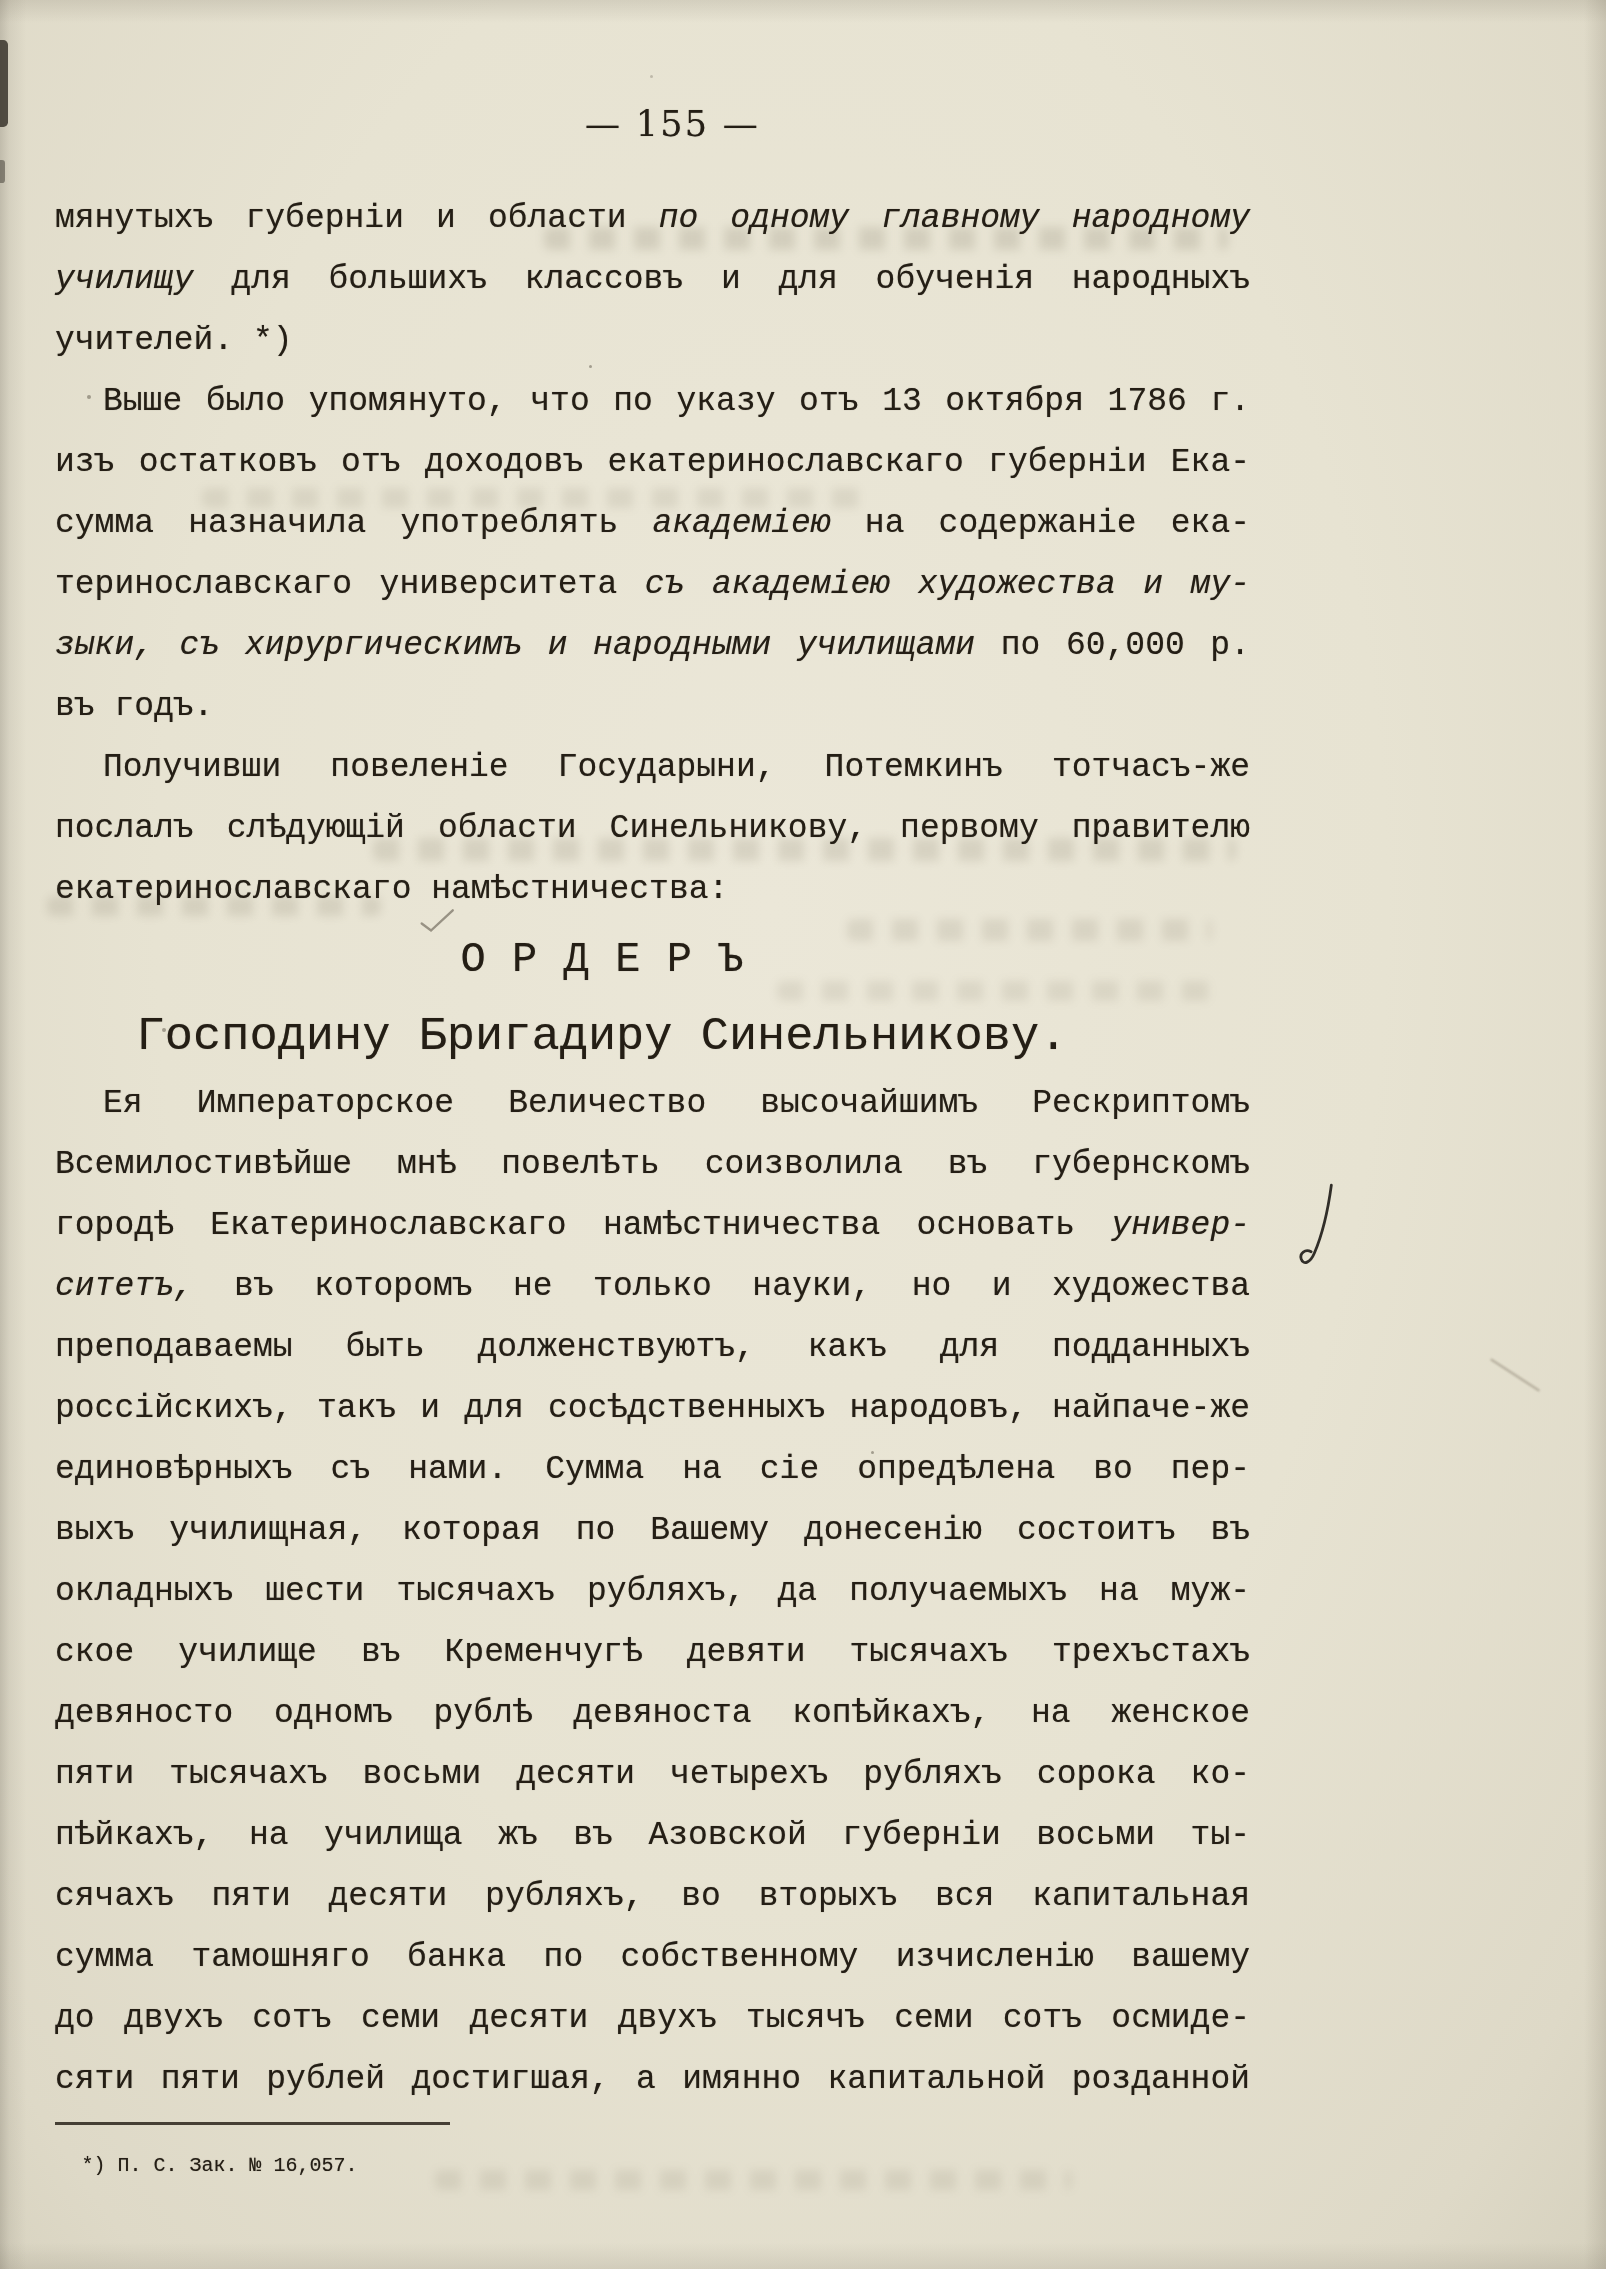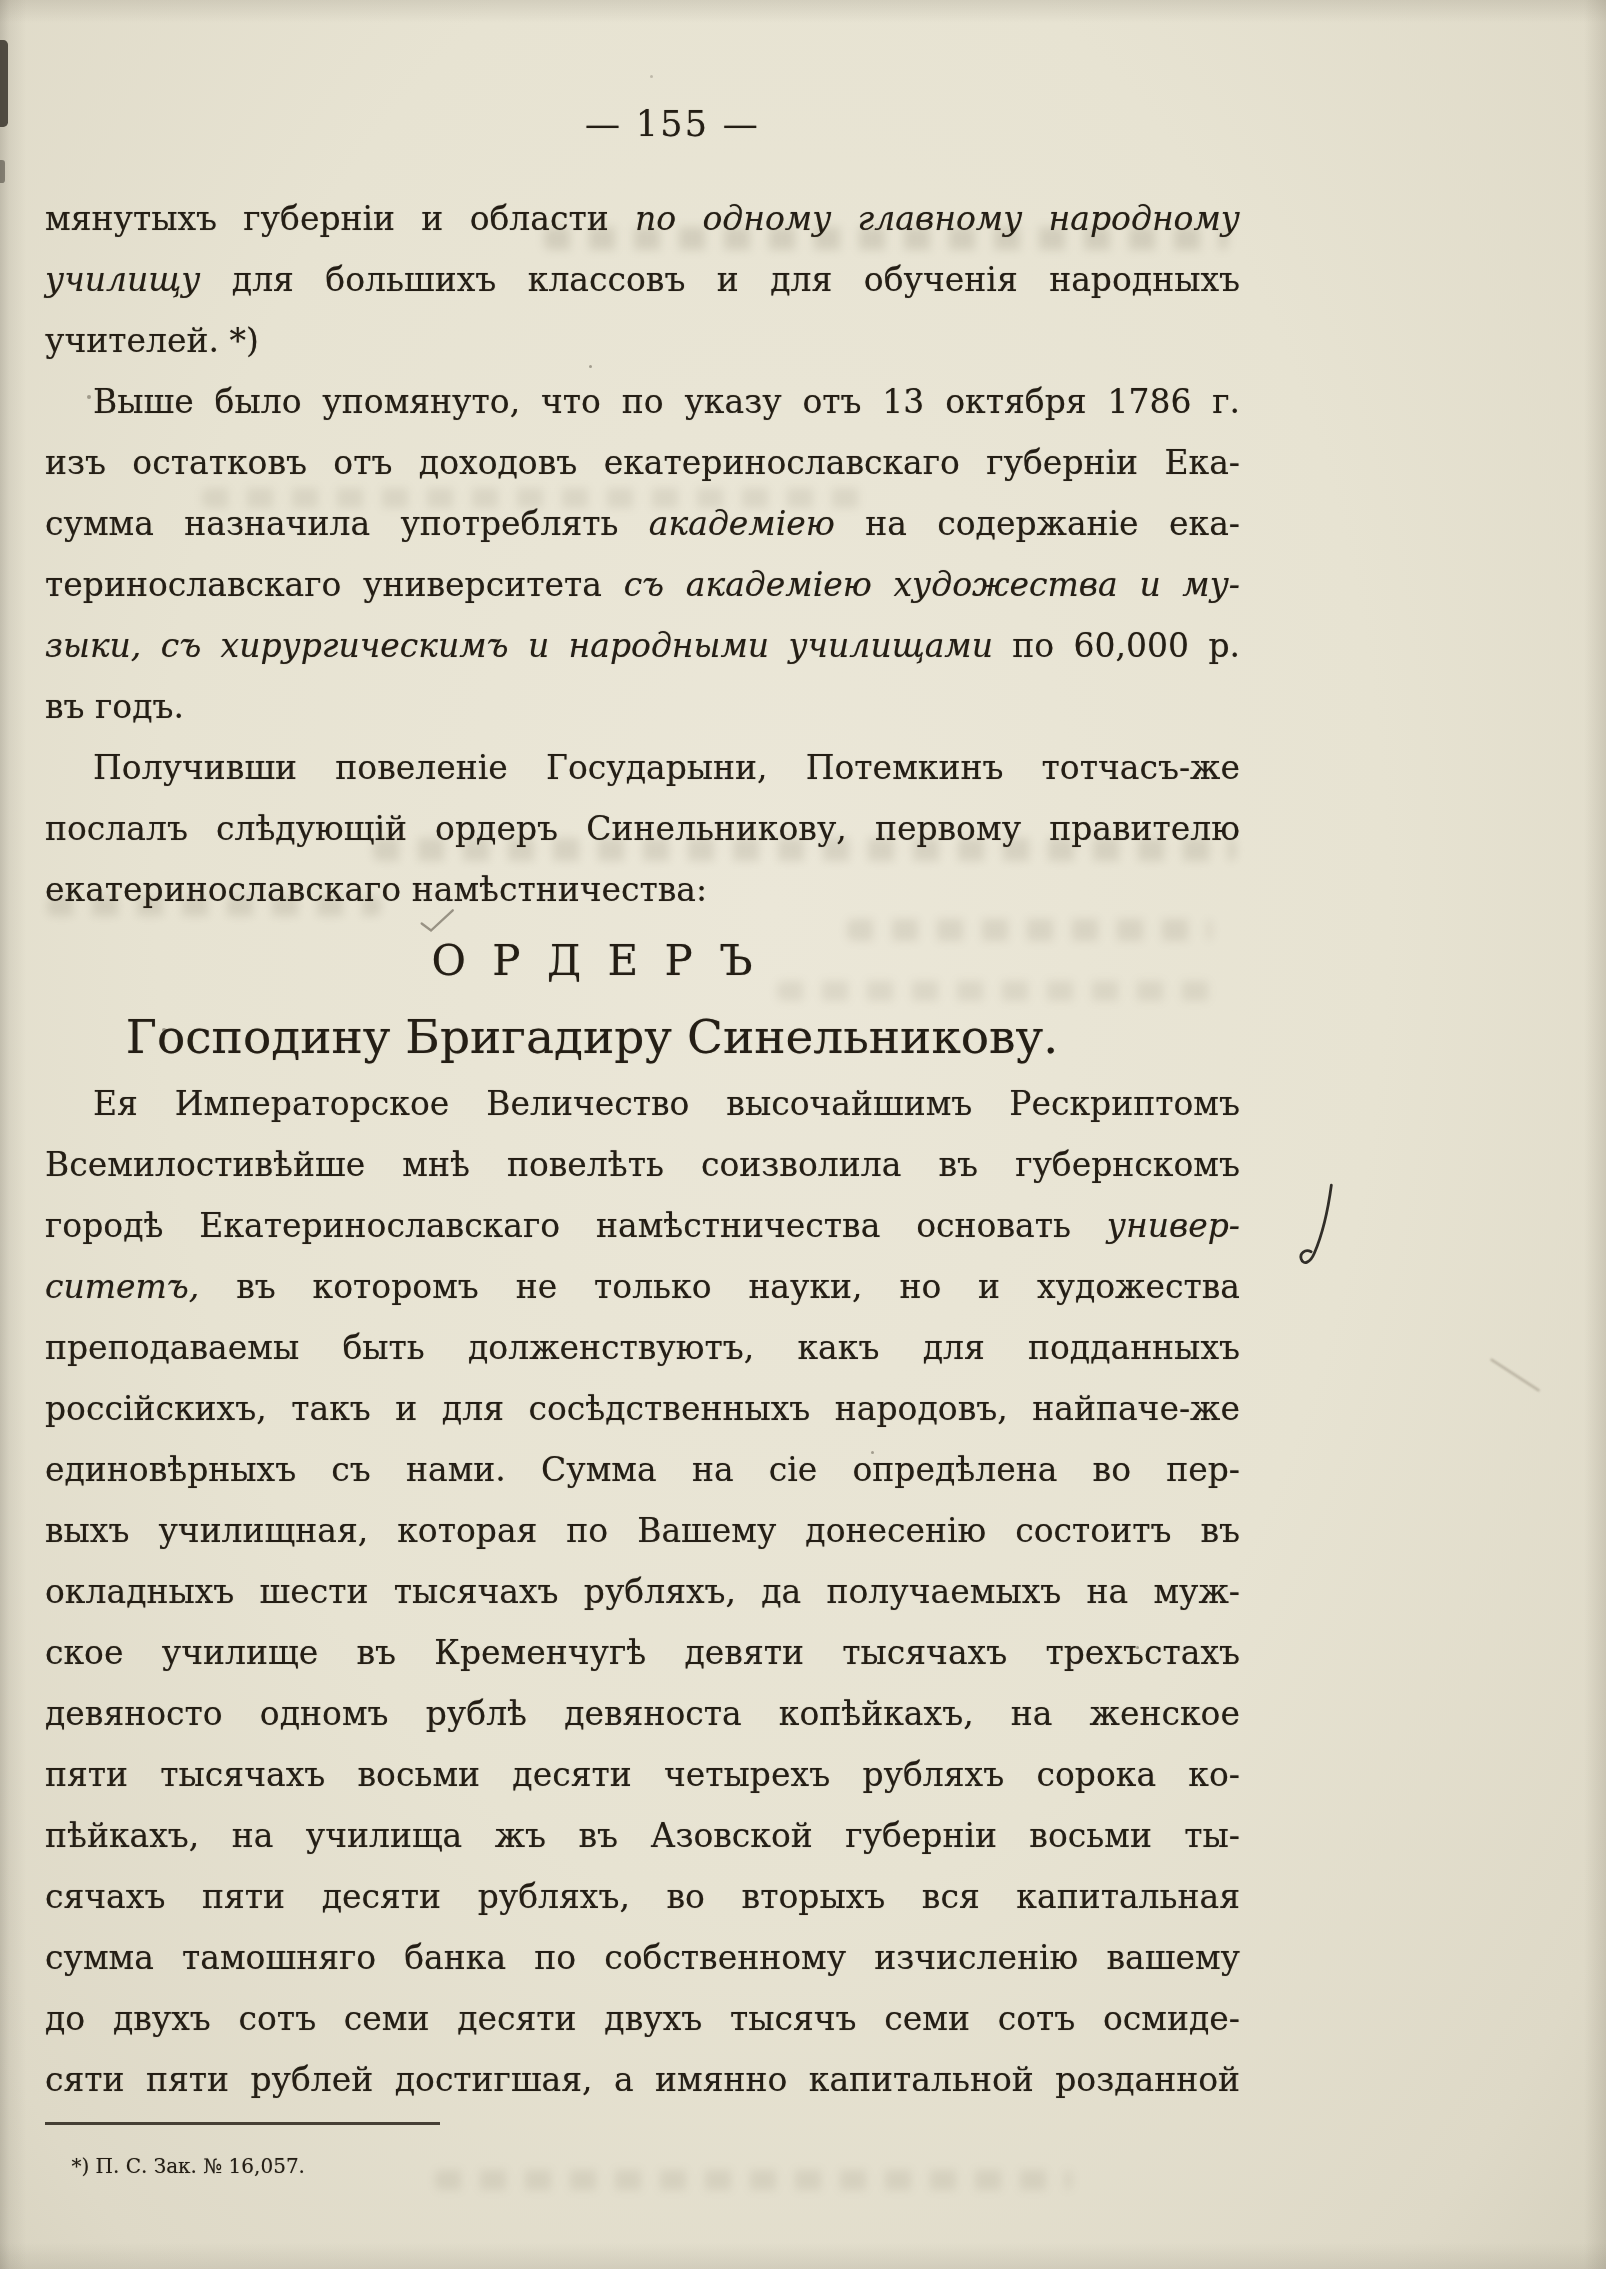--- a/index.html
+++ b/index.html
@@ -15,23 +15,24 @@
       linear-gradient(180deg, rgba(90,82,66,.14) 0px, rgba(0,0,0,0) 23px),
       linear-gradient(0deg, rgba(90,82,66,.12) 0px, rgba(0,0,0,0) 26.4px),
       radial-gradient(ellipse at 48% 40%, #ebe7d8 0%, #e7e3d2 52%, #ded9c7 88%, #d6d1be 100%);
   }
   .pageno{
     position:absolute;top:104px;left:0;width:1345px;
     text-align:center;font-size:35px;letter-spacing:2.3px;
     text-shadow:0 0 0.8px rgba(30,25,18,.55);
   }
   .text{
-    position:absolute;left:45px;top:188px;width:1195px;
+    position:absolute;left:55px;top:188px;width:1195px;
     font-size:33px;line-height:61px;
     text-shadow:0 0 0.8px rgba(30,25,18,.5);
+    font-family:Liberation Mono, monospace;
   }
   .line{text-align:justify;text-align-last:justify;}
   .line.e{text-align:left;text-align-last:left;}
   .ind{text-indent:48px;}
   .it{font-style:italic;}
   .h1{
     text-align:center;text-align-last:center;
     font-size:42px;letter-spacing:26.4px;line-height:81px;
     padding-right:101px;text-indent:26.4px;
   }
@@ -96,21 +97,21 @@
         <div class="line j"><span>мянутыхъ губерніи и области </span><span class="it">по одному главному народному</span></div>
         <div class="line j"><span class="it">училищу</span><span> для большихъ классовъ и для обученія народныхъ</span></div>
         <div class="line e"><span>учителей. *)</span></div>
         <div class="line j ind"><span>Выше было упомянуто, что по указу отъ 13 октября 1786 г.</span></div>
         <div class="line j"><span>изъ остатковъ отъ доходовъ екатеринославскаго губерніи Ека-</span></div>
         <div class="line j"><span>сумма назначила употреблять </span><span class="it">академіею</span><span> на содержаніе ека-</span></div>
         <div class="line j"><span>теринославскаго университета </span><span class="it">съ академіею художества и му-</span></div>
         <div class="line j"><span class="it">зыки, съ хирургическимъ и народными училищами</span><span> по 60,000 р.</span></div>
         <div class="line e"><span>въ годъ.</span></div>
         <div class="line j ind"><span>Получивши повеленіе Государыни, Потемкинъ тотчасъ-же</span></div>
-        <div class="line j"><span>послалъ слѣдующій ордеръ Синельникову, первому правителю</span></div>
+        <div class="line j"><span>послалъ слѣдующій области Синельникову, первому правителю</span></div>
         <div class="line e"><span>екатеринославскаго намѣстничества:</span></div>
         <div class="line h1">ОРДЕРЪ</div>
         <div class="line h2">Господину Бригадиру Синельникову.</div>
         <div class="line j ind"><span>Ея Императорское Величество высочайшимъ Рескриптомъ</span></div>
         <div class="line j"><span>Всемилостивѣйше мнѣ повелѣть соизволила въ губернскомъ</span></div>
         <div class="line j"><span>городѣ Екатеринославскаго намѣстничества основать </span><span class="it">универ-</span></div>
         <div class="line j"><span class="it">ситетъ,</span><span> въ которомъ не только науки, но и художества</span></div>
         <div class="line j"><span>преподаваемы быть долженствуютъ, какъ для подданныхъ</span></div>
         <div class="line j"><span>россійскихъ, такъ и для сосѣдственныхъ народовъ, найпаче-же</span></div>
         <div class="line j"><span>единовѣрныхъ съ нами. Сумма на сіе опредѣлена во пер-</span></div>

